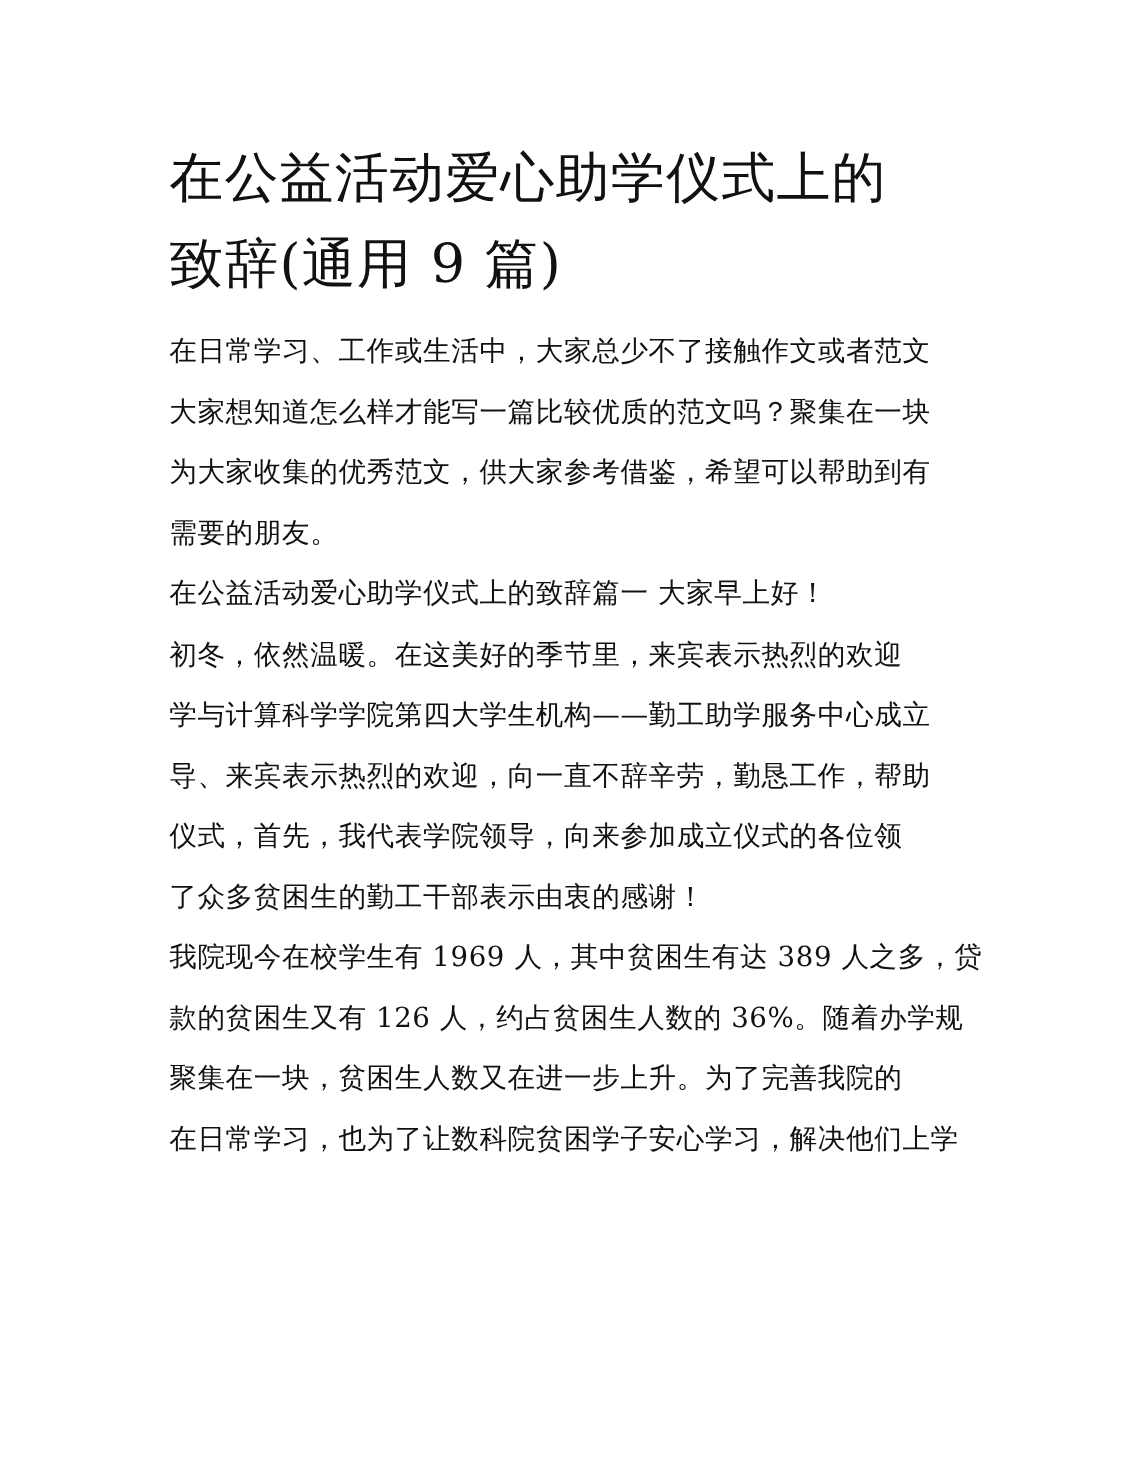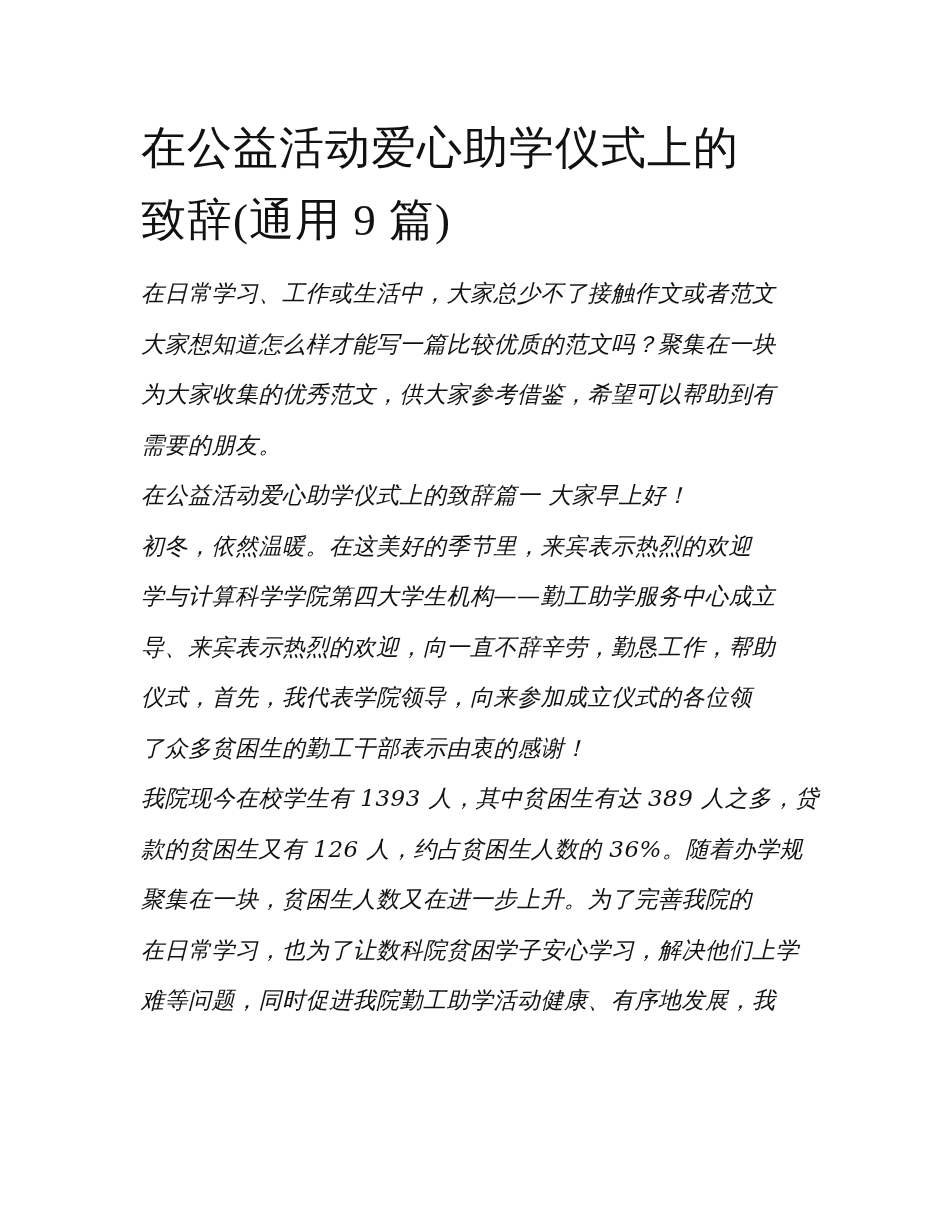--- a/index.html
+++ b/index.html
@@ -20,29 +20,27 @@
       left: 141px;
       top: 112px;
       width: 672px;
     }
     .title {
       font-size: 45px;
       line-height: 72px;
       margin: 0 0 12px 0;
       font-weight: normal;
       letter-spacing: 1px;
-      font-family: Liberation Serif, serif;
     }
     .line {
       font-size: 23px;
       line-height: 50.5px;
       white-space: nowrap;
       margin: 0;
       letter-spacing: 0.5px;
-      font-style: italic;
     }
   </style>
 </head>
 <body>
 
 <div class="page">
   <h1 class="title">
     <div>在公益活动爱心助学仪式上的</div>
     <div>致辞(通用 9 篇)</div>
   </h1>
@@ -50,19 +48,18 @@
     <p class="line">在日常学习、工作或生活中，大家总少不了接触作文或者范文</p>
     <p class="line">大家想知道怎么样才能写一篇比较优质的范文吗？聚集在一块</p>
     <p class="line">为大家收集的优秀范文，供大家参考借鉴，希望可以帮助到有</p>
     <p class="line">需要的朋友。</p>
     <p class="line">在公益活动爱心助学仪式上的致辞篇一 大家早上好！</p>
     <p class="line">初冬，依然温暖。在这美好的季节里，来宾表示热烈的欢迎</p>
     <p class="line">学与计算科学学院第四大学生机构——勤工助学服务中心成立</p>
     <p class="line">导、来宾表示热烈的欢迎，向一直不辞辛劳，勤恳工作，帮助</p>
     <p class="line">仪式，首先，我代表学院领导，向来参加成立仪式的各位领</p>
     <p class="line">了众多贫困生的勤工干部表示由衷的感谢！</p>
-    <p class="line">我院现今在校学生有 1393 人，其中贫困生有达 389 人之多，贷</p>
+    <p class="line">我院现今在校学生有 1969 人，其中贫困生有达 389 人之多，贷</p>
     <p class="line">款的贫困生又有 126 人，约占贫困生人数的 36%。随着办学规</p>
     <p class="line">聚集在一块，贫困生人数又在进一步上升。为了完善我院的</p>
     <p class="line">在日常学习，也为了让数科院贫困学子安心学习，解决他们上学</p>
-    <p class="line">难等问题，同时促进我院勤工助学活动健康、有序地发展，我</p>
   </div>
 </div>
 
 </body></html>

